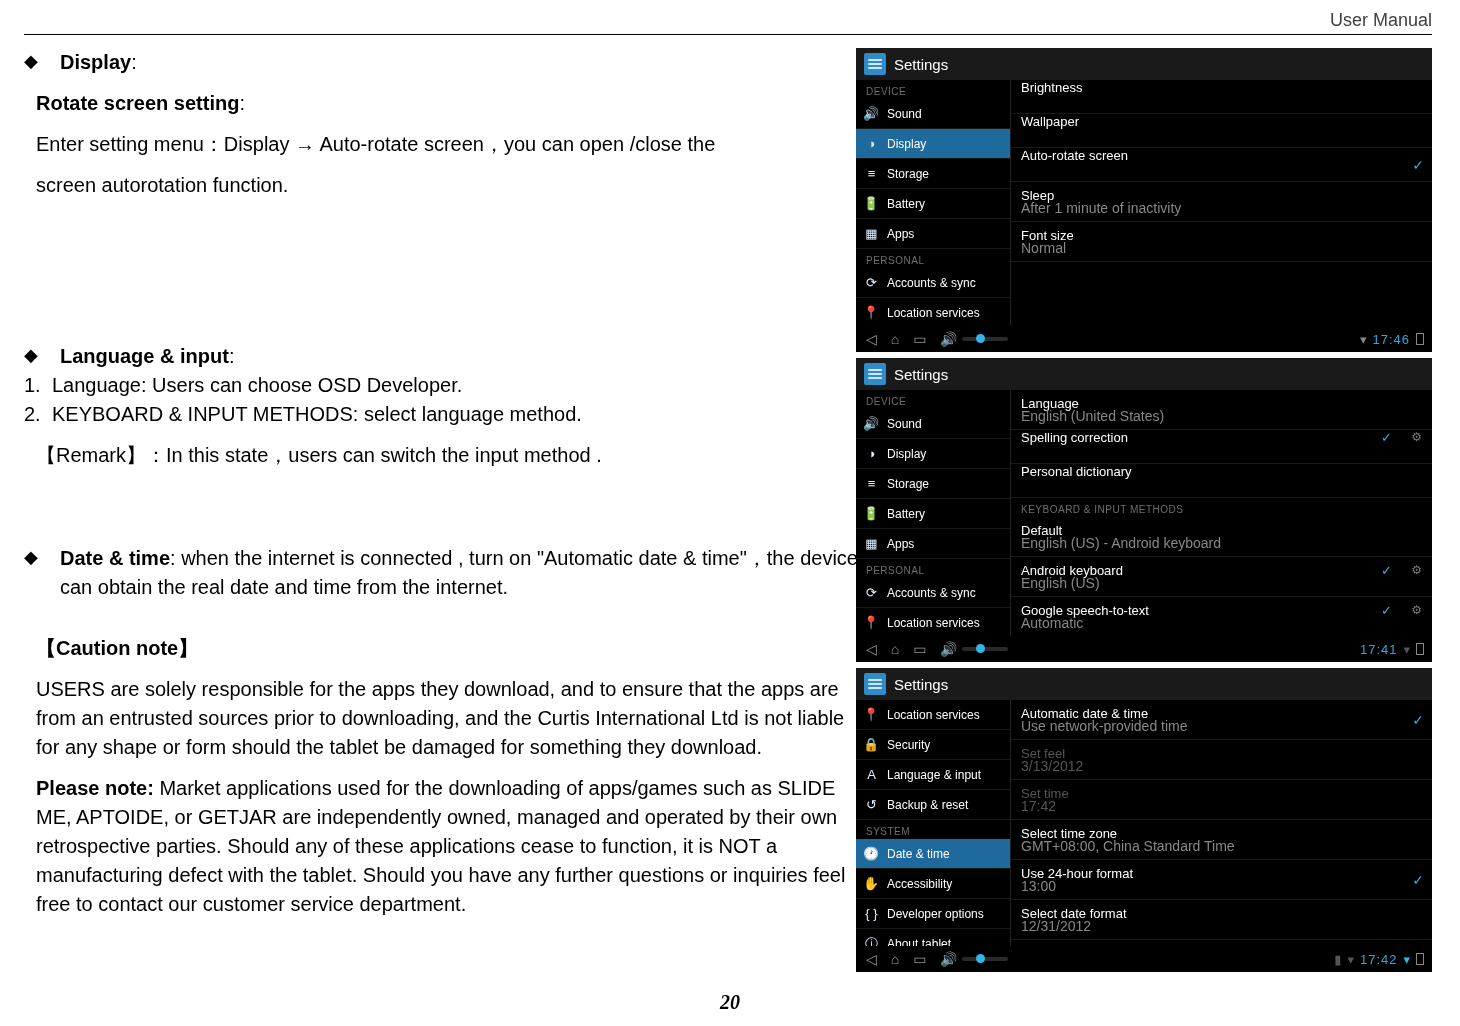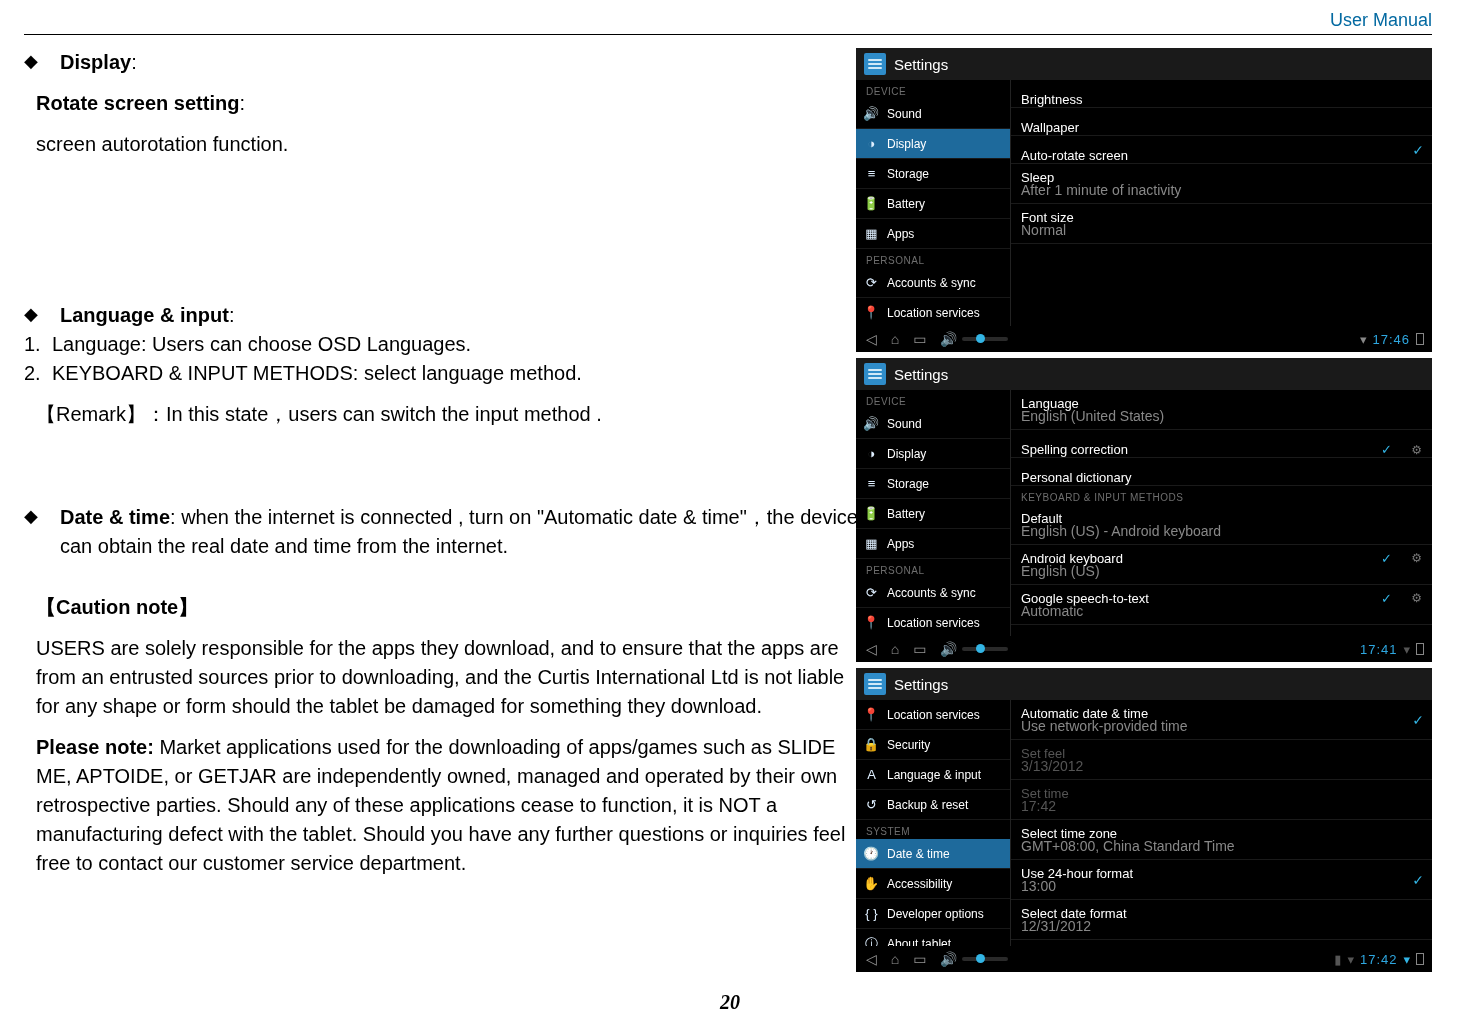--- a/index.html
+++ b/index.html
@@ -1,18 +1,18 @@
 <!DOCTYPE html>
 <html><head>
 <meta charset="utf-8">
 <style>
   * { box-sizing: border-box; margin: 0; padding: 0; }
   html, body { width: 1460px; height: 1026px; font-family: Arial, Helvetica, sans-serif; background: #fff; color: #000; }
   .page { position: relative; width: 1460px; height: 1026px; }
-  .header-right { position: absolute; right: 28px; top: 10px; color: #0369a1; font-size: 18px; text-align: right; }
+  .header-right { position: absolute; right: 28px; top: 10px; color: #404040; font-size: 18px; text-align: right; }
   .hr { position: absolute; left: 24px; right: 28px; top: 34px; border-top: 1px solid #000; }
   .content { position: absolute; left: 24px; top: 48px; width: 838px; font-size: 20px; line-height: 1.45; }
   .content p { margin: 12px; }
   .bullet { display: flex; }
   .bullet .dia { width: 36px; flex: 0 0 36px; font-size: 18px; }
   .indent1 { margin-left: 36px; }
   .num { display: flex; }
   .num .n { width: 28px; flex: 0 0 28px; }
   .gap-sm { height: 20px; }
   .gap-md { height: 42px; }
@@ -28,21 +28,21 @@
   .ab-top .ic-lines { display: flex; flex-direction: column; gap: 2px; }
   .ab-top .ic-lines span { display: block; width: 14px; height: 2px; background: #cfe8f7; border-radius: 1px; }
   .ab-top .ttl { font-size: 15px; color: #fff; }
   .cols { position: absolute; left: 0; right: 0; top: 32px; bottom: 26px; display: flex; }
   .side { width: 155px; background: #000; border-right: 1px solid #222; overflow: hidden; }
   .main { flex: 1; background: #000; position: relative; overflow: hidden; }
   .section-label { color: #6e6e6e; font-size: 10px; letter-spacing: 0.5px; padding: 6px 8px 2px 10px; }
   .side-item { display: flex; align-items: center; gap: 8px; height: 30px; padding: 0 8px; border-bottom: 1px solid #181818; color: #fff; font-size: 12px; }
   .side-item.sel { background: #1e6a9c; }
   .side-ic { width: 15px; height: 15px; display: flex; align-items: center; justify-content: center; color: #dfefff; font-size: 13px; }
-  .main-item { display: flex; align-items: flex-end; height: 28px; padding: 0 10px; border-bottom: 1px solid #1a1a1a; color: #fff; font-size: 13px; position: relative; }
+  .main-item { display: flex; align-items: flex-start; height: 34px; padding: 0 10px; border-bottom: 1px solid #1a1a1a; color: #fff; font-size: 13px; position: relative; }
   .main-item .sub { position: absolute; left: 10px; top: 18px; color: #888; font-size: 14px; }
   .main-item.two { height: 40px; align-items: flex-start; padding-top: 6px; }
   .main-item .tick { position: absolute; right: 40px; color: #33b5e5; font-size: 13px; }
   .main-item .toggle { position: absolute; right: 10px; color: #777; font-size: 12px; }
   .main-item.dim .ttl, .main-item.dim .sub { color: #555; }
   .main .section-label { padding-left: 10px; }
   .tickline { position: absolute; right: 8px; top: 50%; transform: translateY(-50%); color: #33b5e5; font-size: 14px; }
 
   .navbar { position: absolute; left: 0; right: 0; bottom: 0; height: 26px; background: #000; display: flex; align-items: center; }
   .nav-left { display: flex; gap: 14px; padding-left: 10px; color: #bbb; font-size: 14px; align-items: center; }
@@ -61,31 +61,32 @@
 <div class="page">
   <div class="header-right">User Manual</div>
   <div class="hr"></div>
 
   <div class="content">
     <div class="bullet">
       <div class="dia">◆</div>
       <div><b><span>Display</span></b>:</div>
     </div>
     <p class="indent1"><b><span>Rotate screen setting</span></b>:</p>
+    <p class="indent1">Enter setting menu：Display → Auto-rotate screen，you can open /close the</p>
     <p class="indent1">screen autorotation function.</p>
 
     <div class="gap-lg"></div>
 
     <div class="bullet">
       <div class="dia">◆</div>
       <div><b><span>Language &amp; input</span></b>:</div>
     </div>
     <div class="num">
         <div class="n">1.</div>
-        <div>Language: Users can choose OSD Languages.</div>
+        <div>Language: Users can choose OSD Developer.</div>
       </div>
     <div class="num">
         <div class="n">2.</div>
         <div>KEYBOARD &amp; INPUT METHODS: select language method.</div>
       </div>
     <p class="indent1">【Remark】：In this state，users can switch the input method .</p>
 
     <div class="gap-md"></div>
       <div class="gap-sm"></div>
 

